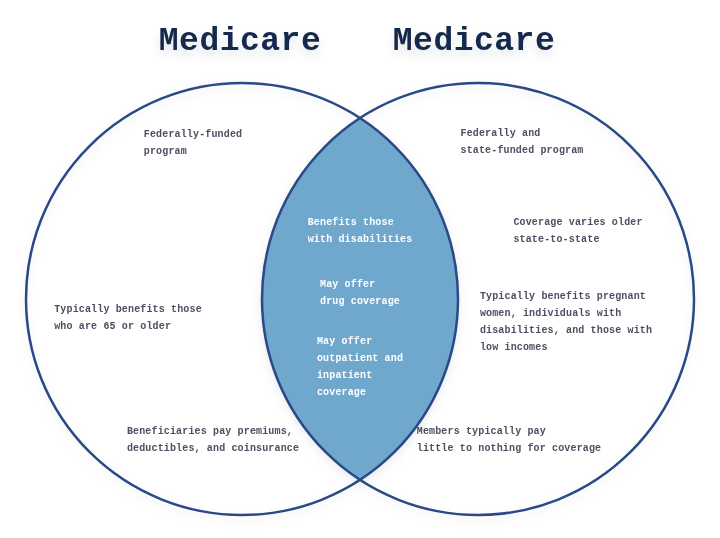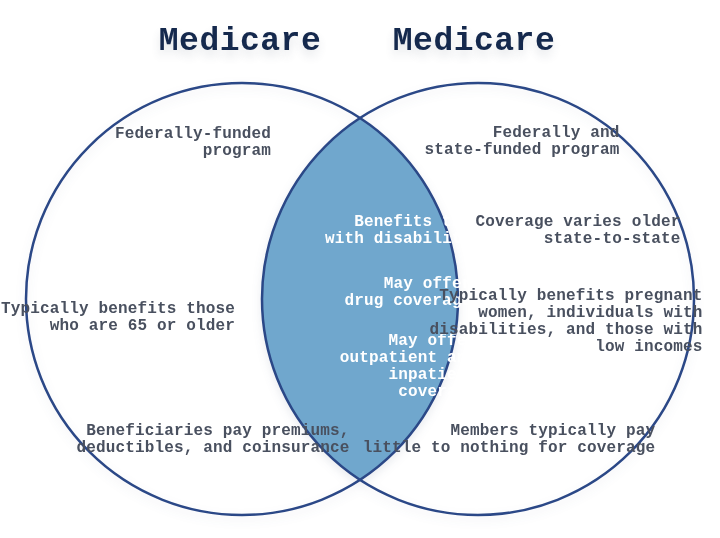--- a/index.html
+++ b/index.html
@@ -27,29 +27,29 @@
     font-size: 33px;
     font-weight: bold;
     letter-spacing: 0.5px;
     color: #15294d;
     white-space: pre;
     text-shadow: 0 6px 10px rgba(60, 70, 90, 0.14);
   }
   .label {
     position: absolute;
     transform: translateX(-50%);
-    text-align: right;
+    text-align: left;
     white-space: pre;
-    font-size: 16px;
+    font-size: 10px;
     font-weight: bold;
     line-height: 17px;
     letter-spacing: 0.15px;
   }
   .label.dark  { color: #49505f; }
-  .label.white { color: #ffffff; margin-left: 48px; }
+  .label.white { color: #ffffff; }
 </style>
 </head>
 <body>
 
 <div class="canvas">
 
   <div class="title" style="left:240px; top:23px">Medicare</div>
   <div class="title" style="left:474px; top:23px">Medicare</div>
 
   <svg class="venn-svg" width="720" height="538" viewBox="0 0 720 538">
@@ -58,21 +58,21 @@
         <circle cx="242" cy="299" r="216"></circle>
       </clipPath>
     </defs>
     <circle cx="478" cy="299" r="216" fill="#70a7cd" clip-path="url(#leftClip)"></circle>
     <circle cx="242" cy="299" r="216" fill="none" stroke="#2b4887" stroke-width="2.5"></circle>
     <circle cx="478" cy="299" r="216" fill="none" stroke="#2b4887" stroke-width="2.5"></circle>
   </svg>
 
   <div class="label dark" style="left:193px; top:126px">Federally-funded
 program</div>
-  <div class="label dark" style="left:118px; top:301px">Typically benefits those
+  <div class="label dark" style="left:128px; top:301px">Typically benefits those
 who are 65 or older</div>
   <div class="label dark" style="left:213px; top:423px">Beneficiaries pay premiums,
 deductibles, and coinsurance</div>
 
   <div class="label white" style="left:360px; top:214px">Benefits those
 with disabilities</div>
   <div class="label white" style="left:360px; top:276px">May offer
 drug coverage</div>
   <div class="label white" style="left:360px; top:333px">May offer
 outpatient and

